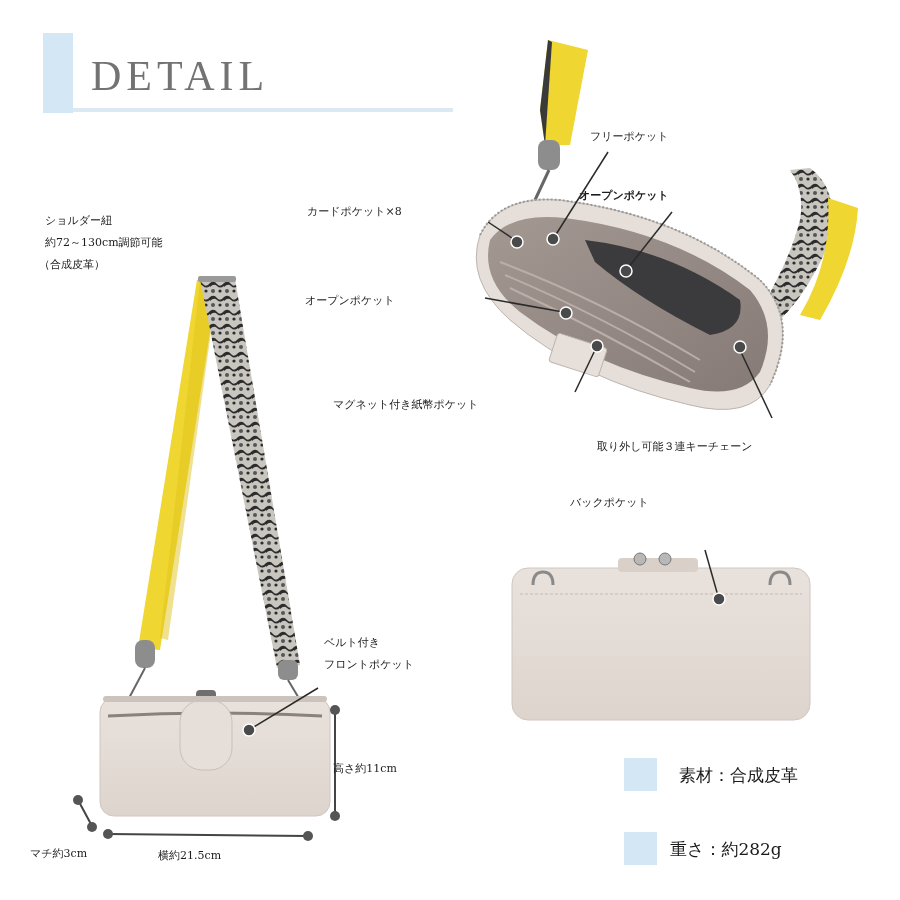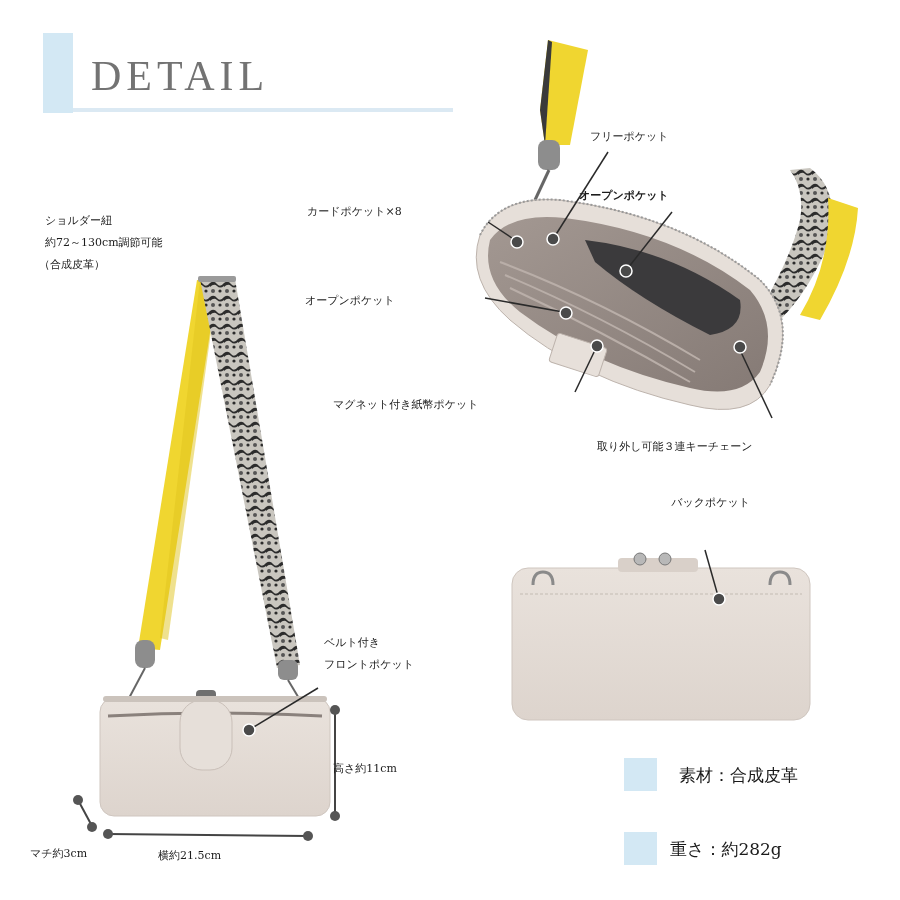--- a/index.html
+++ b/index.html
@@ -5,21 +5,21 @@
   html, body { margin:0; padding:0; }
   body { width:900px; height:900px; background:#ffffff; position:relative; overflow:hidden;
          font-family:"DejaVu Serif", "Liberation Serif", serif; color:#1a1a1a; }
   .abs { position:absolute; }
   .title-block { left:43px; top:33px; width:410px; height:80px; }
   .title-accent { position:absolute; left:0; top:0; width:30px; height:80px; background:#d3e8f4; }
   .title-underline { position:absolute; left:30px; top:75px; width:380px; height:4px; background:#dbe9f3; }
   .title-text { position:absolute; left:48px; top:22px; font-family:"Liberation Serif", serif;
                 font-size:42px; letter-spacing:5px; color:#737373; line-height:1; }
   .label { position:absolute; font-size:11px; line-height:22px; white-space:nowrap; color:#1c1c1c; }
-  .label.center { text-align:right; }
+  .label.center { text-align:left; }
   .spec-swatch { position:absolute; width:33px; height:33px; background:#d3e8f4; }
   .spec-text { position:absolute; font-size:17px; white-space:nowrap; }
   svg { position:absolute; left:0; top:0; }
 </style>
 </head>
 <body>
 
 <div class="abs title-block">
   <div class="title-accent"></div>
   <div class="title-underline"></div>

